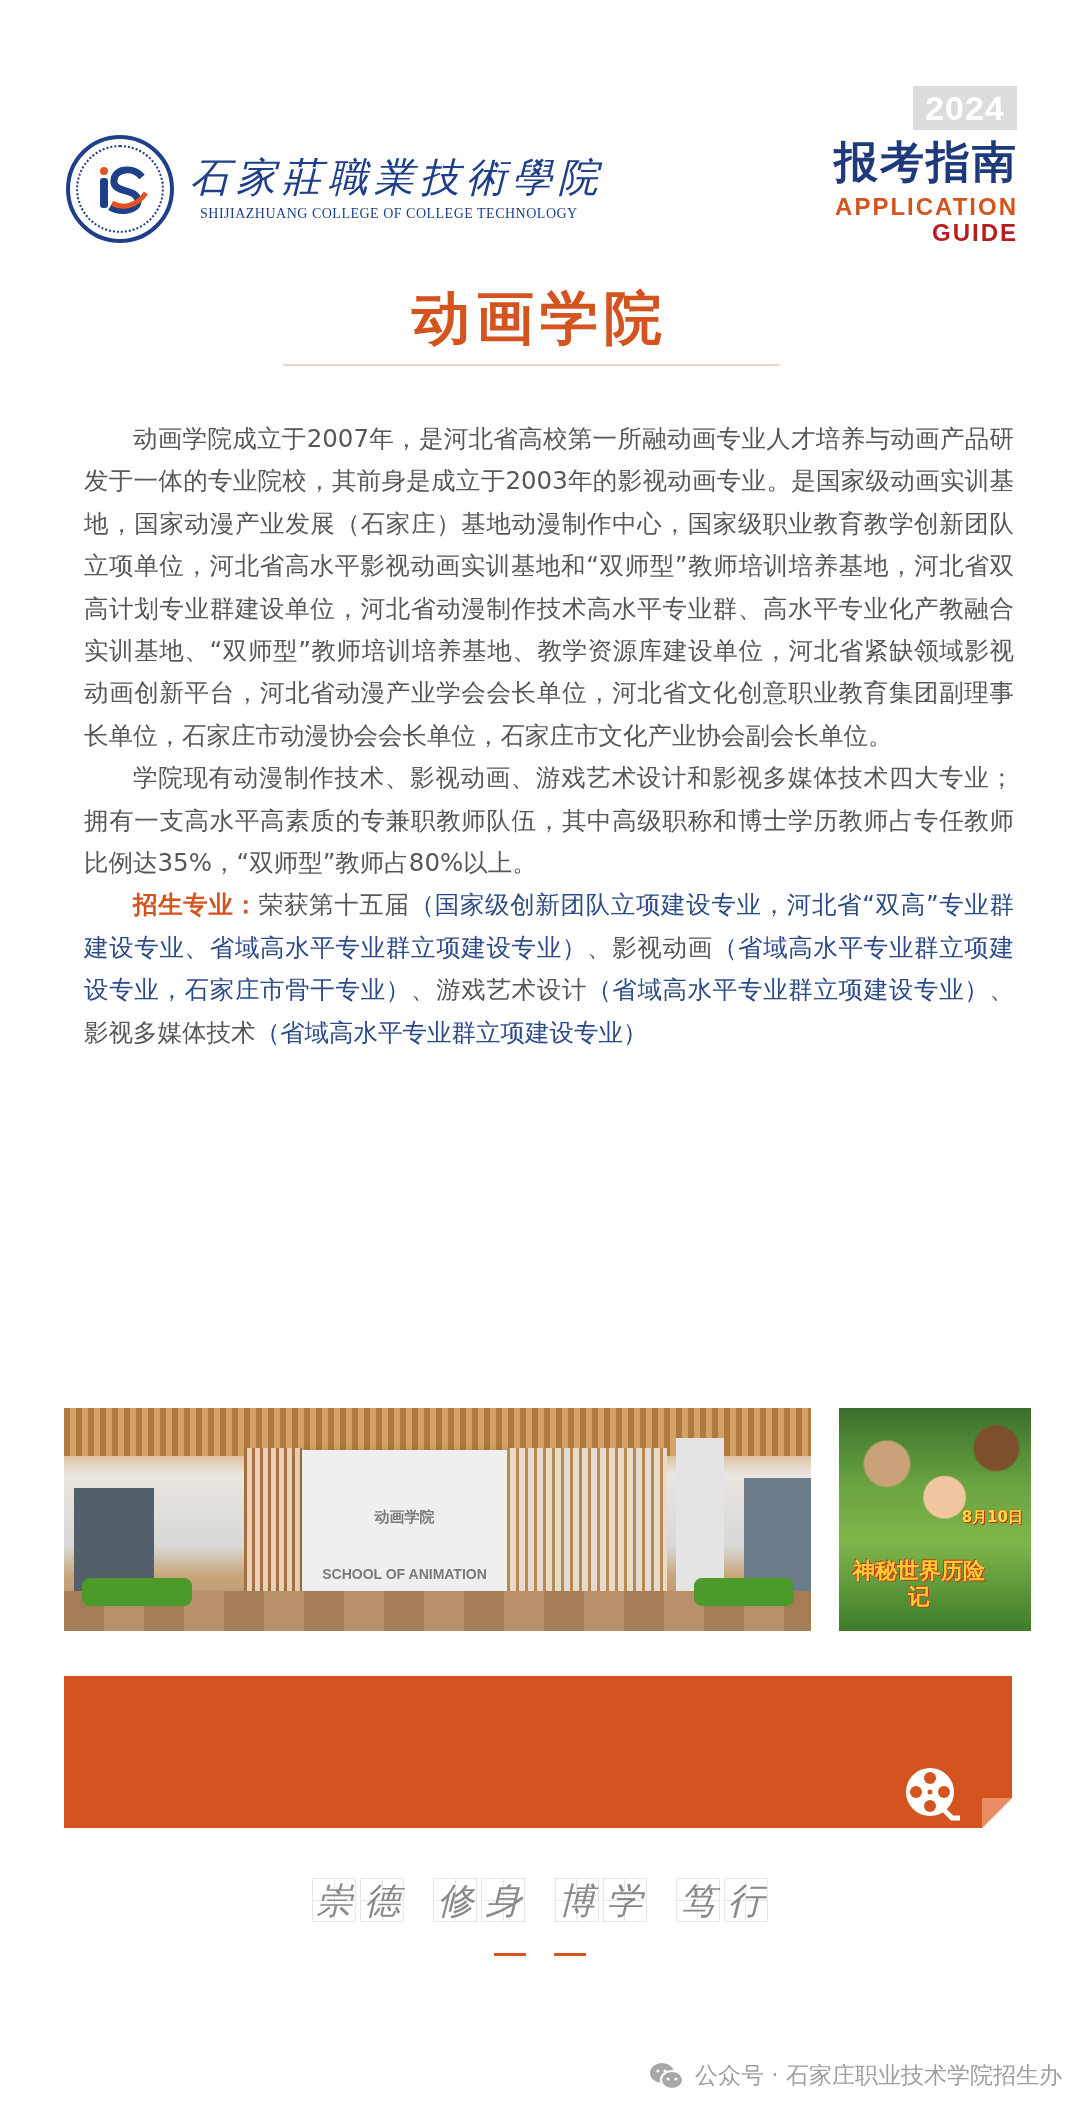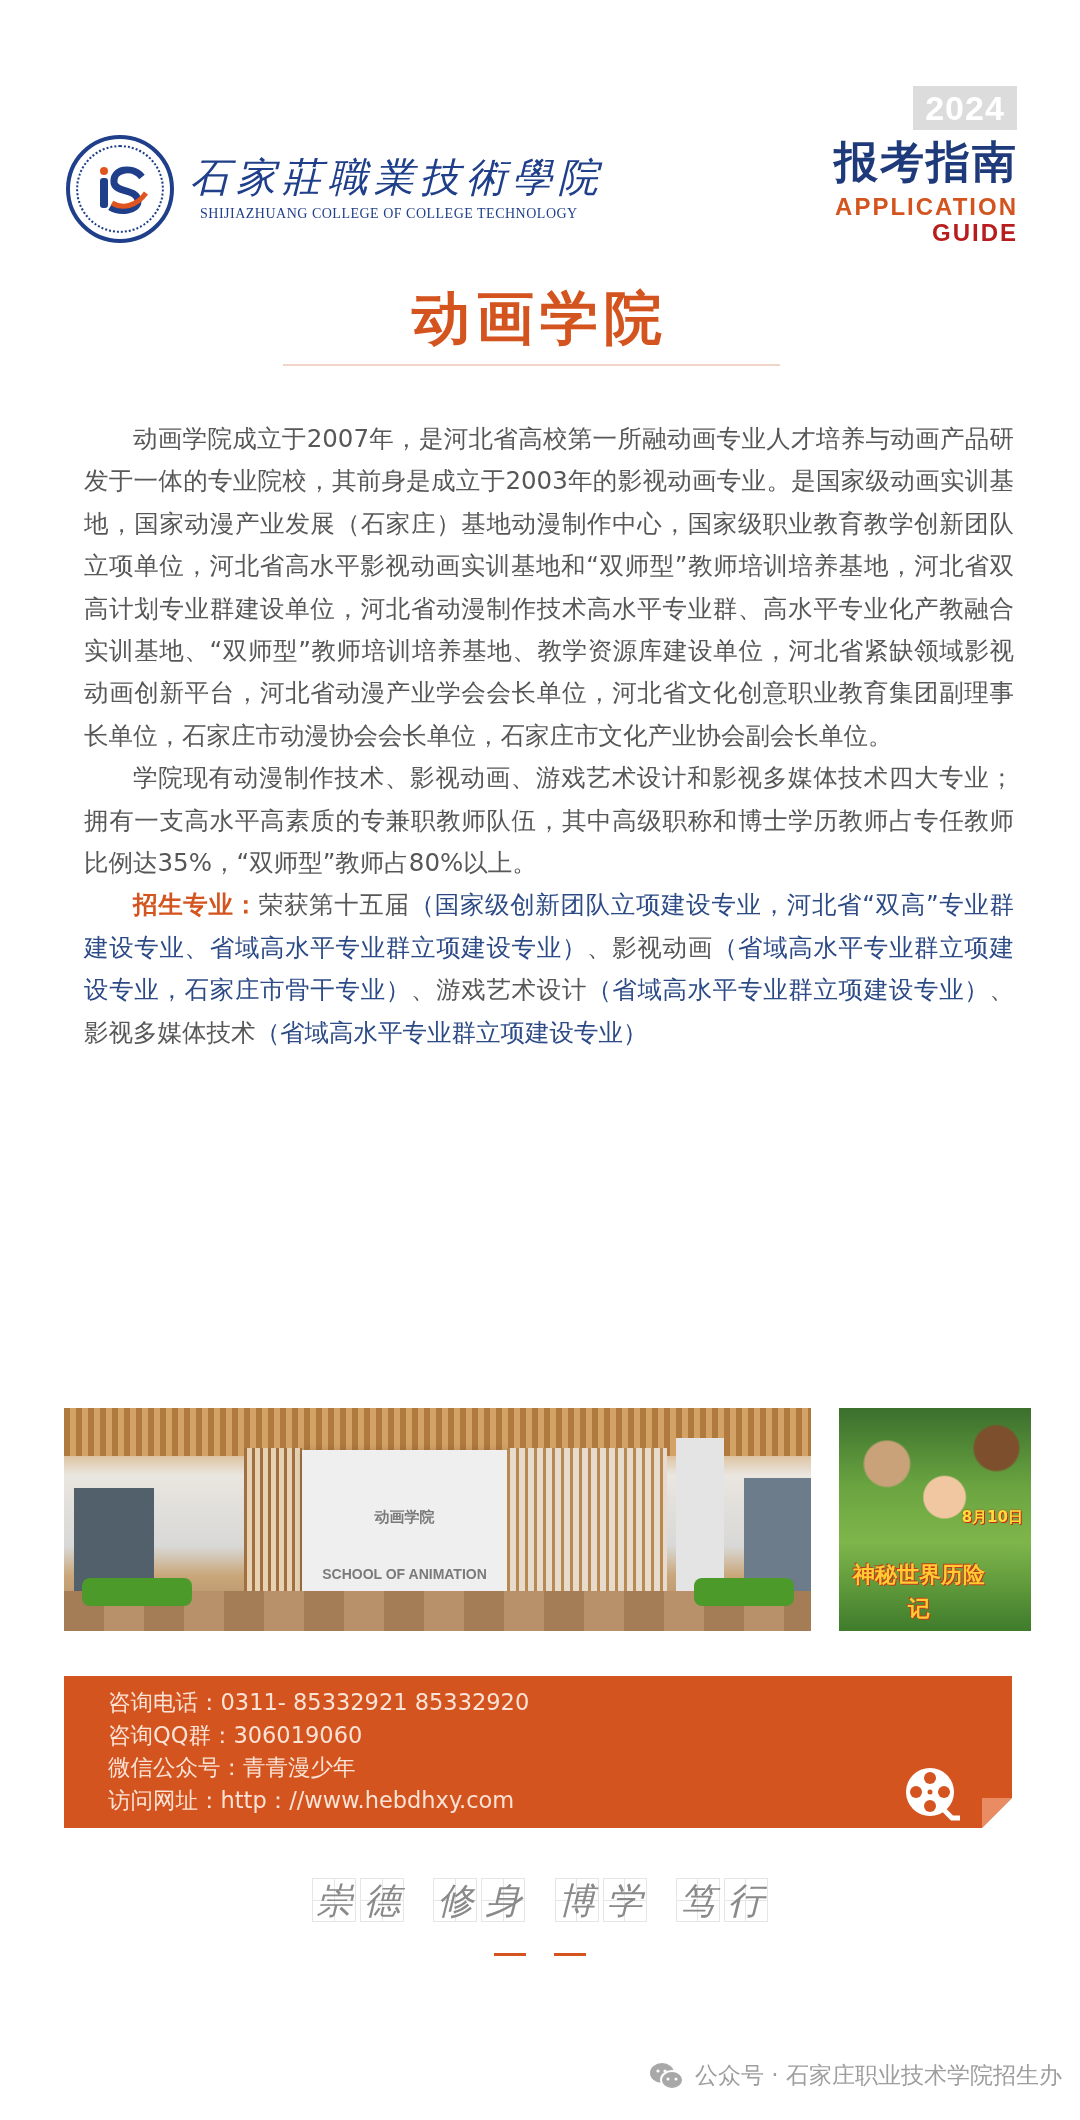--- a/index.html
+++ b/index.html
@@ -62,21 +62,21 @@
           color: #7a7a7a; font-weight: bold; font-family: "Liberation Sans", sans-serif; margin-top: 36px; }
 
   .photo-poster { position: absolute; left: 839px; top: 1408px; width: 192px; height: 223px; overflow: hidden;
           background: radial-gradient(circle at 55% 40%, #f1c7a2 0 12%, transparent 13%),
                       radial-gradient(circle at 25% 25%, #c9a27a 0 10%, transparent 11%),
                       radial-gradient(circle at 82% 18%, #7d4f2c 0 9%, transparent 10%),
                       linear-gradient(180deg, #3a6f2d 0%, #6aa440 35%, #7fb64b 60%, #3f7c2b 100%); }
   .photo-poster .date { position: absolute; right: 8px; top: 100px; color: #ffdf3a; font-weight: bold; font-size: 15px;
           text-shadow: 0 0 2px #c92b16, 1px 1px 0 #c92b16; }
   .photo-poster .ptitle { position: absolute; left: 10px; top: 150px; width: 140px; text-align: center; color: #ffcc33;
-          font-weight: bold; font-size: 22px; line-height: 34px; text-shadow: 1px 1px 0 #c43a1a, -1px -1px 0 #c43a1a; }
+          font-weight: bold; font-size: 22px; line-height: 26px; text-shadow: 1px 1px 0 #c43a1a, -1px -1px 0 #c43a1a; }
 
   
   .contact-box { position: absolute; left: 64px; top: 1676px; width: 948px; height: 152px; background: #d4541f; }
   .contact-box .fold { position: absolute; right: 0; bottom: 0; width: 0; height: 0;
           border-style: solid; border-width: 0 0 30px 30px; border-color: transparent transparent #ffffff transparent; }
   .contact-box .fold-shade { position: absolute; right: 0; bottom: 0; width: 30px; height: 30px;
           background: linear-gradient(135deg, #e98b63 50%, transparent 50%); }
   .contact-lines { position: absolute; left: 44px; top: 10px; font-size: 22.5px; line-height: 32.5px; color: #fbe3d6; }
   .reel-icon { position: absolute; right: 52px; top: 90px; width: 56px; height: 56px; }
 
@@ -138,26 +138,20 @@
   <div class="chairs-r"></div>
   <div class="sign-cn">动画学院</div>
   <div class="sign-en">SCHOOL OF ANIMATION</div>
 </div>
 <div class="photo-poster">
   <div class="date">8月10日</div>
   <div class="ptitle">神秘世界历险记</div>
 </div>
 
 <div class="contact-box">
-  <div class="contact-lines">
-    <div>咨询电话：0311- 85332921  85332920</div>
-    <div>咨询QQ群：306019060</div>
-    <div>微信公众号：青青漫少年</div>
-    <div>访问网址：http：//www.hebdhxy.com</div>
-  </div>
   <svg class="reel-icon" viewBox="0 0 56 56">
     <circle cx="26" cy="26" r="24" fill="#ffffff"></circle>
     <circle cx="26" cy="12" r="6" fill="#d4541f"></circle>
     <circle cx="26" cy="40" r="6" fill="#d4541f"></circle>
     <circle cx="12" cy="26" r="6" fill="#d4541f"></circle>
     <circle cx="40" cy="26" r="6" fill="#d4541f"></circle>
     <circle cx="26" cy="26" r="2.5" fill="#d4541f"></circle>
     <path d="M40 44 L48 52 L56 52" stroke="#ffffff" stroke-width="5" fill="none"></path>
   </svg>
   <div class="fold"></div>

